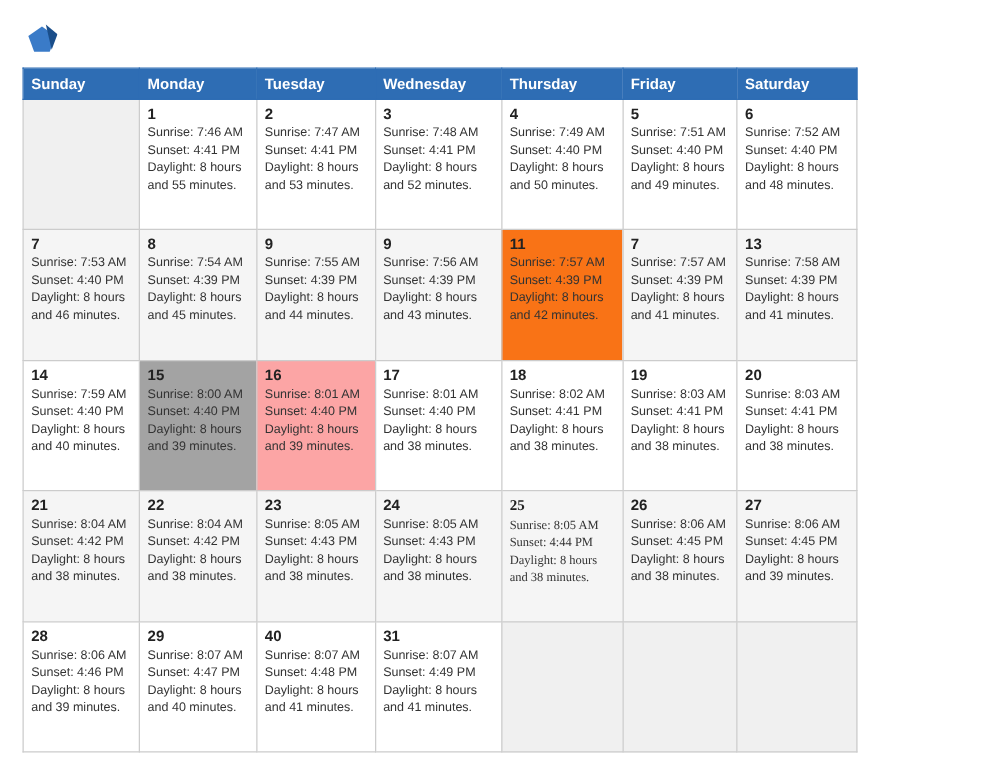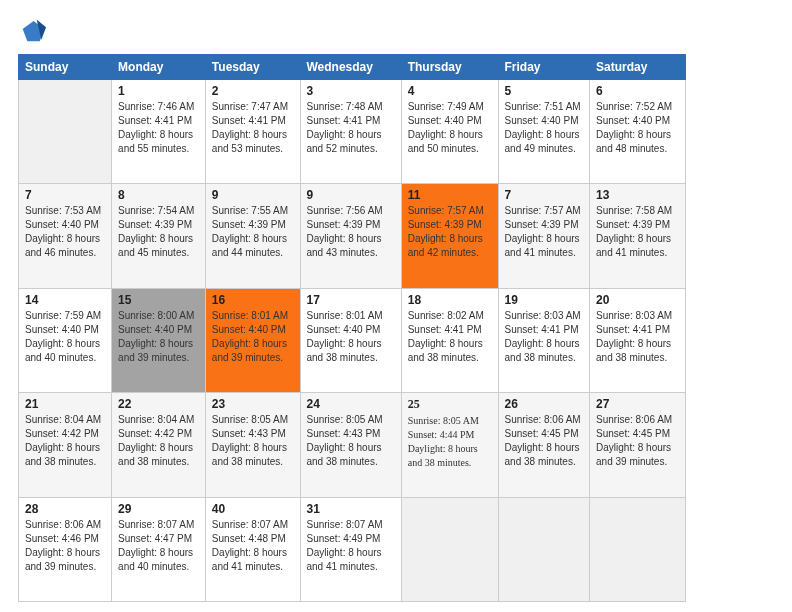--- a/index.html
+++ b/index.html
@@ -191,21 +191,21 @@
         </tr>
         <tr>
           <td style="background: rgb(255, 255, 255); margin-top: 21px;">
             <div class="day-number">14</div>
             <div class="day-info">Sunrise: 7:59 AM<br>Sunset: 4:40 PM<br>Daylight: 8 hours<br>and 40 minutes.</div>
           </td>
           <td style="background: #a3a3a3;">
             <div class="day-number">15</div>
             <div class="day-info">Sunrise: 8:00 AM<br>Sunset: 4:40 PM<br>Daylight: 8 hours<br>and 39 minutes.</div>
           </td>
-          <td style="background: #f97316;">
+          <td style="background: #fca5a5;">
             <div class="day-number">16</div>
             <div class="day-info">Sunrise: 8:01 AM<br>Sunset: 4:40 PM<br>Daylight: 8 hours<br>and 39 minutes.</div>
           </td>
           <td style="background: rgb(255, 255, 255);">
             <div class="day-number">17</div>
             <div class="day-info">Sunrise: 8:01 AM<br>Sunset: 4:40 PM<br>Daylight: 8 hours<br>and 38 minutes.</div>
           </td>
           <td style="background: rgb(255, 255, 255);">
             <div class="day-number">18</div>
             <div class="day-info">Sunrise: 8:02 AM<br>Sunset: 4:41 PM<br>Daylight: 8 hours<br>and 38 minutes.</div>

